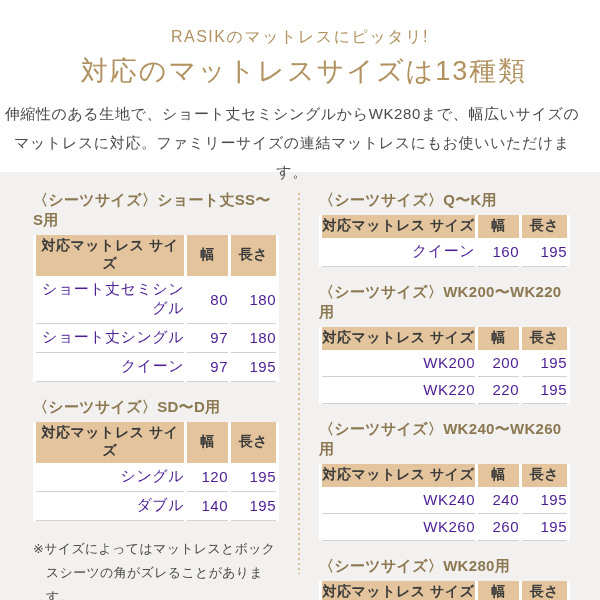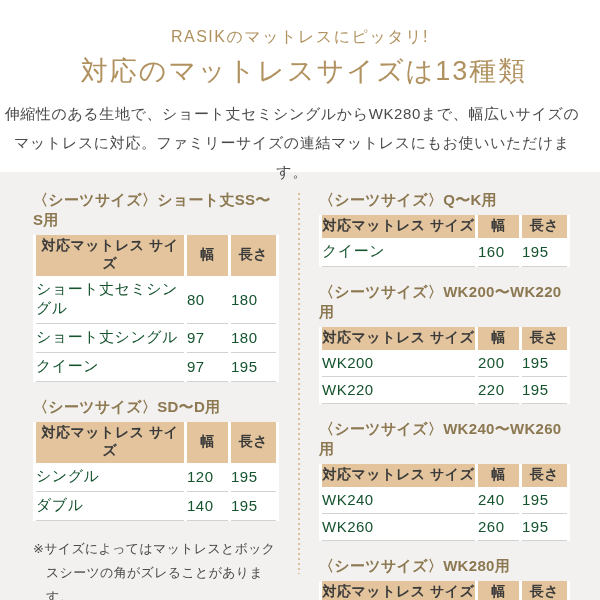--- a/index.html
+++ b/index.html
@@ -73,22 +73,22 @@
     color:#3b3b3b;
     padding:2px 0 3px 0;
     text-align:center;
     letter-spacing:0.5px;
     margin-top:22px;
   }
   td {
     background:#ffffff;
     border-bottom:1px solid #d2d2d0;
     font-size:15px;
-    color:#14532d;
-    text-align:left;
+    color:#4c1d95;
+    text-align:right;
     padding:4px 0 5px 0;
     letter-spacing:0.5px;
   }
 
   .notes {
     margin-top:16px;
     font-size:13px; line-height:24px;
     color:#4a4a4a;
   }
   .notes p {

